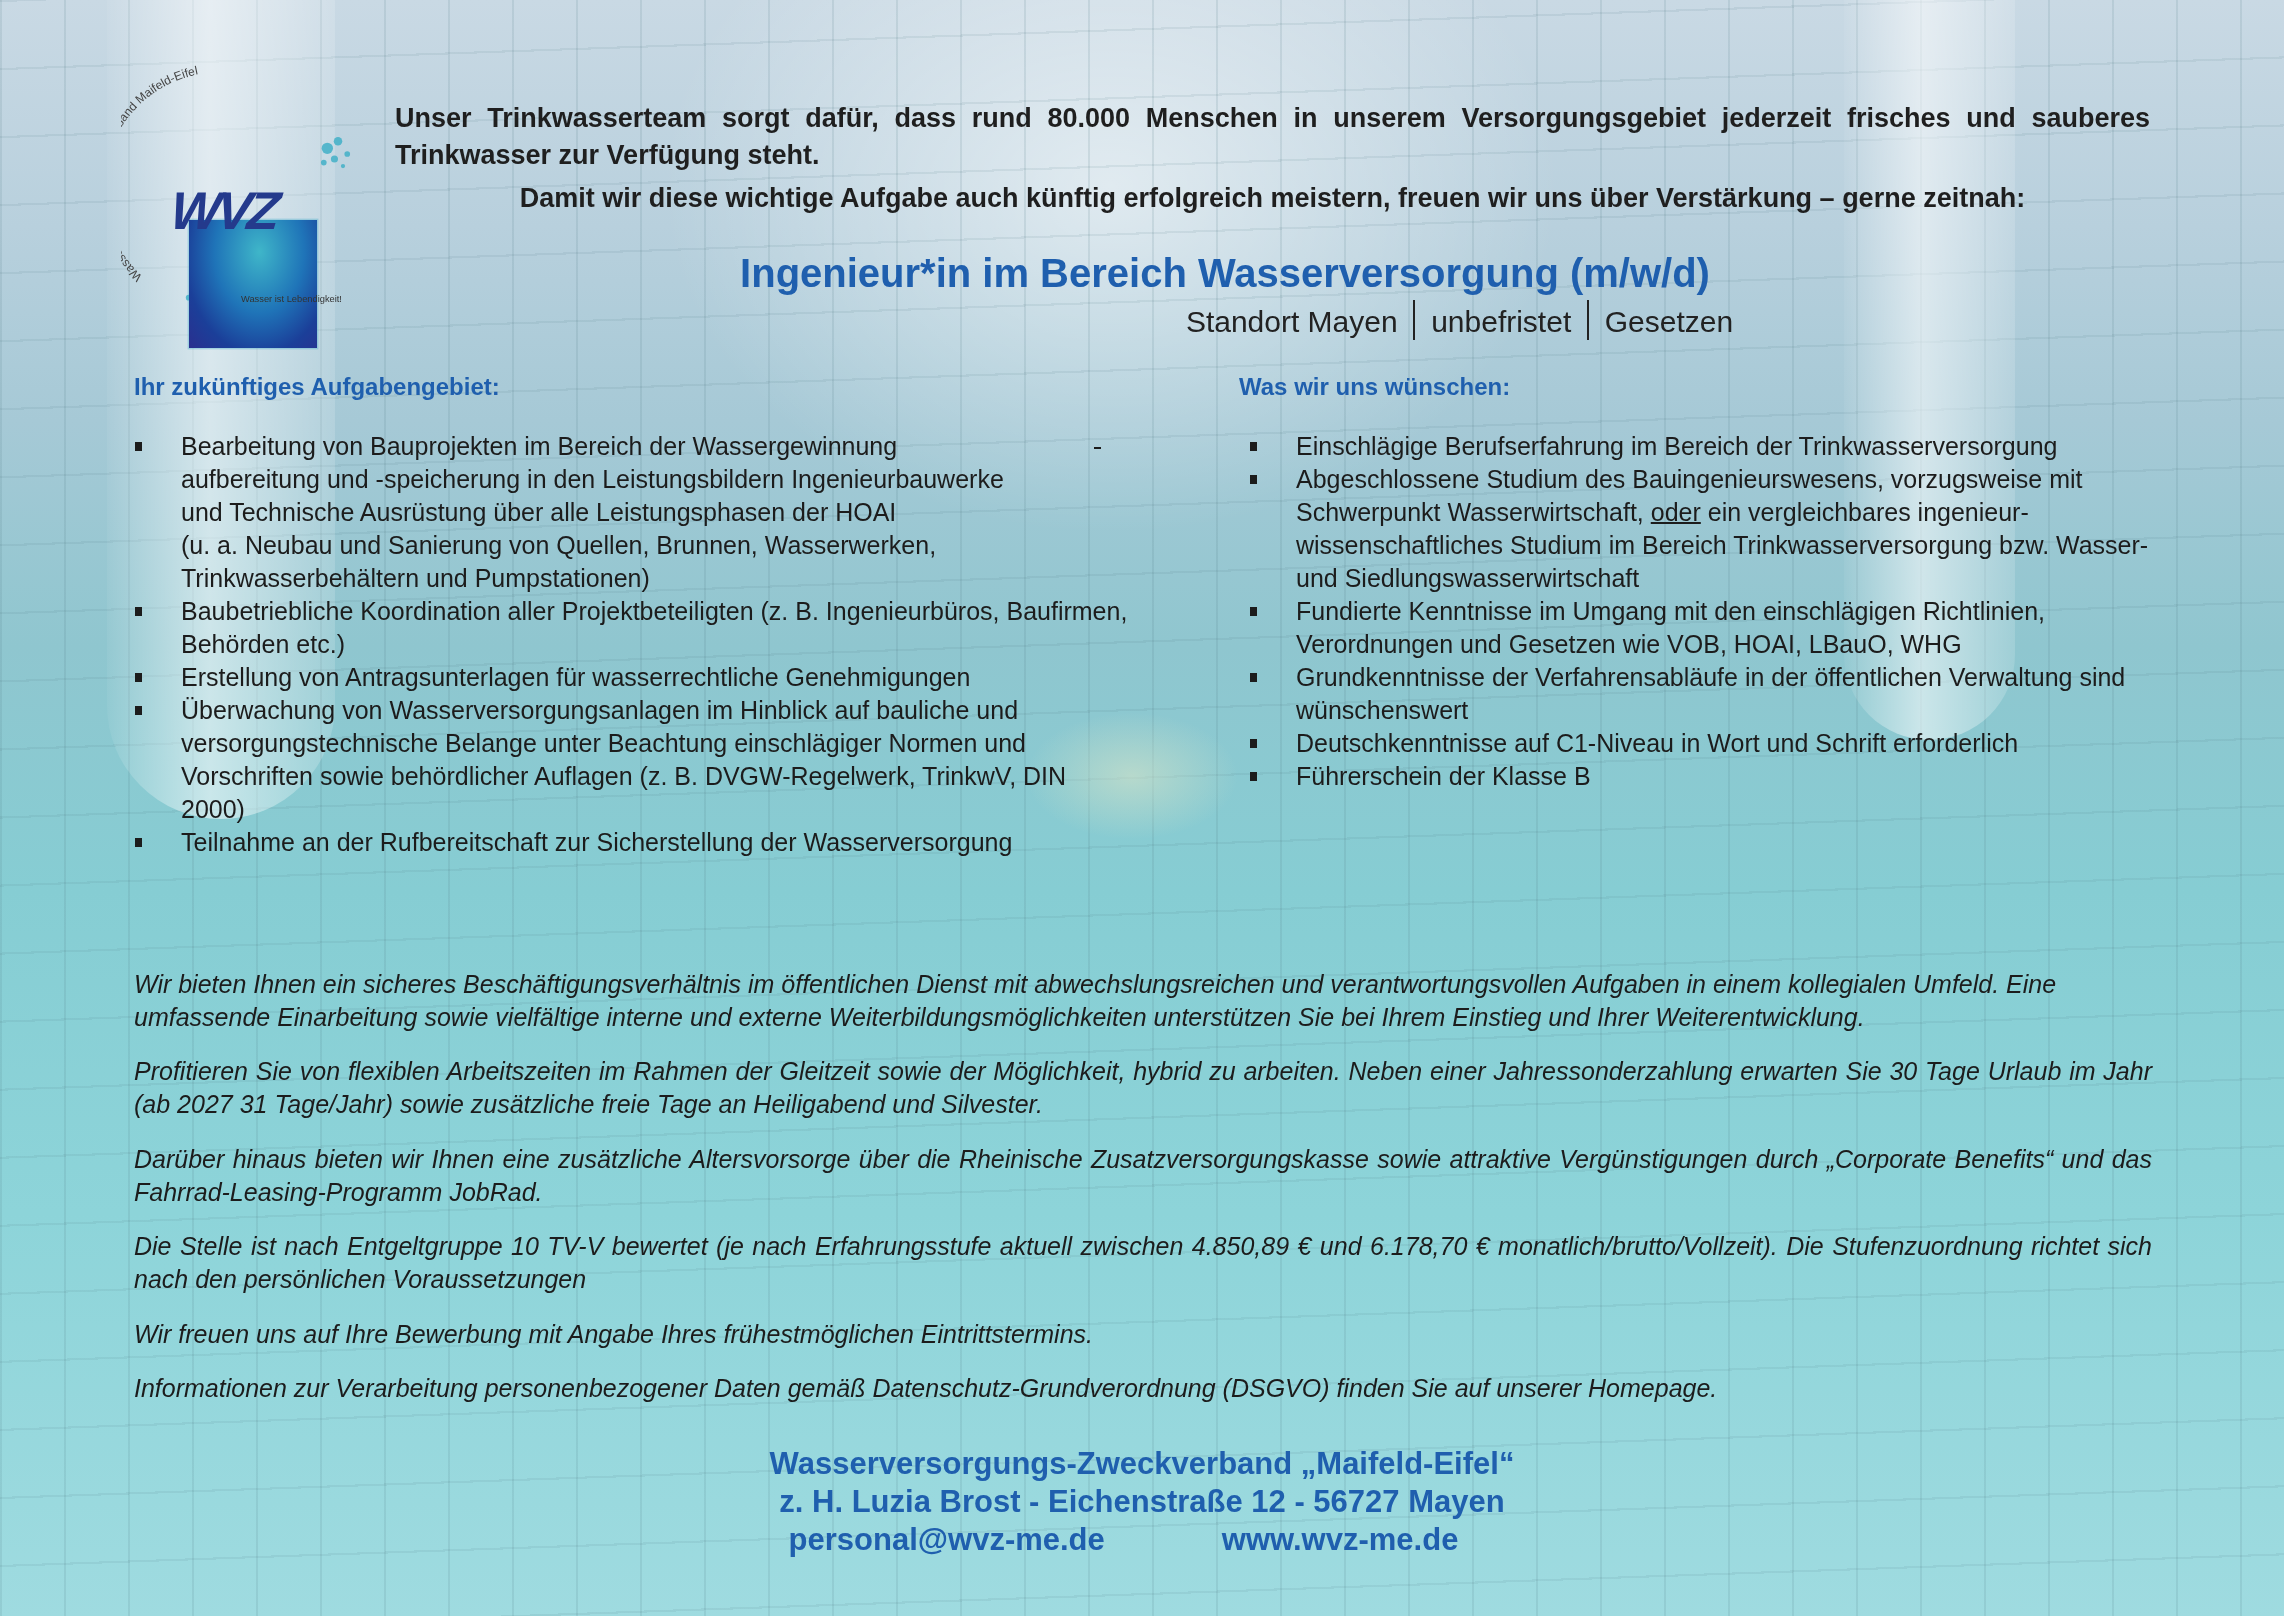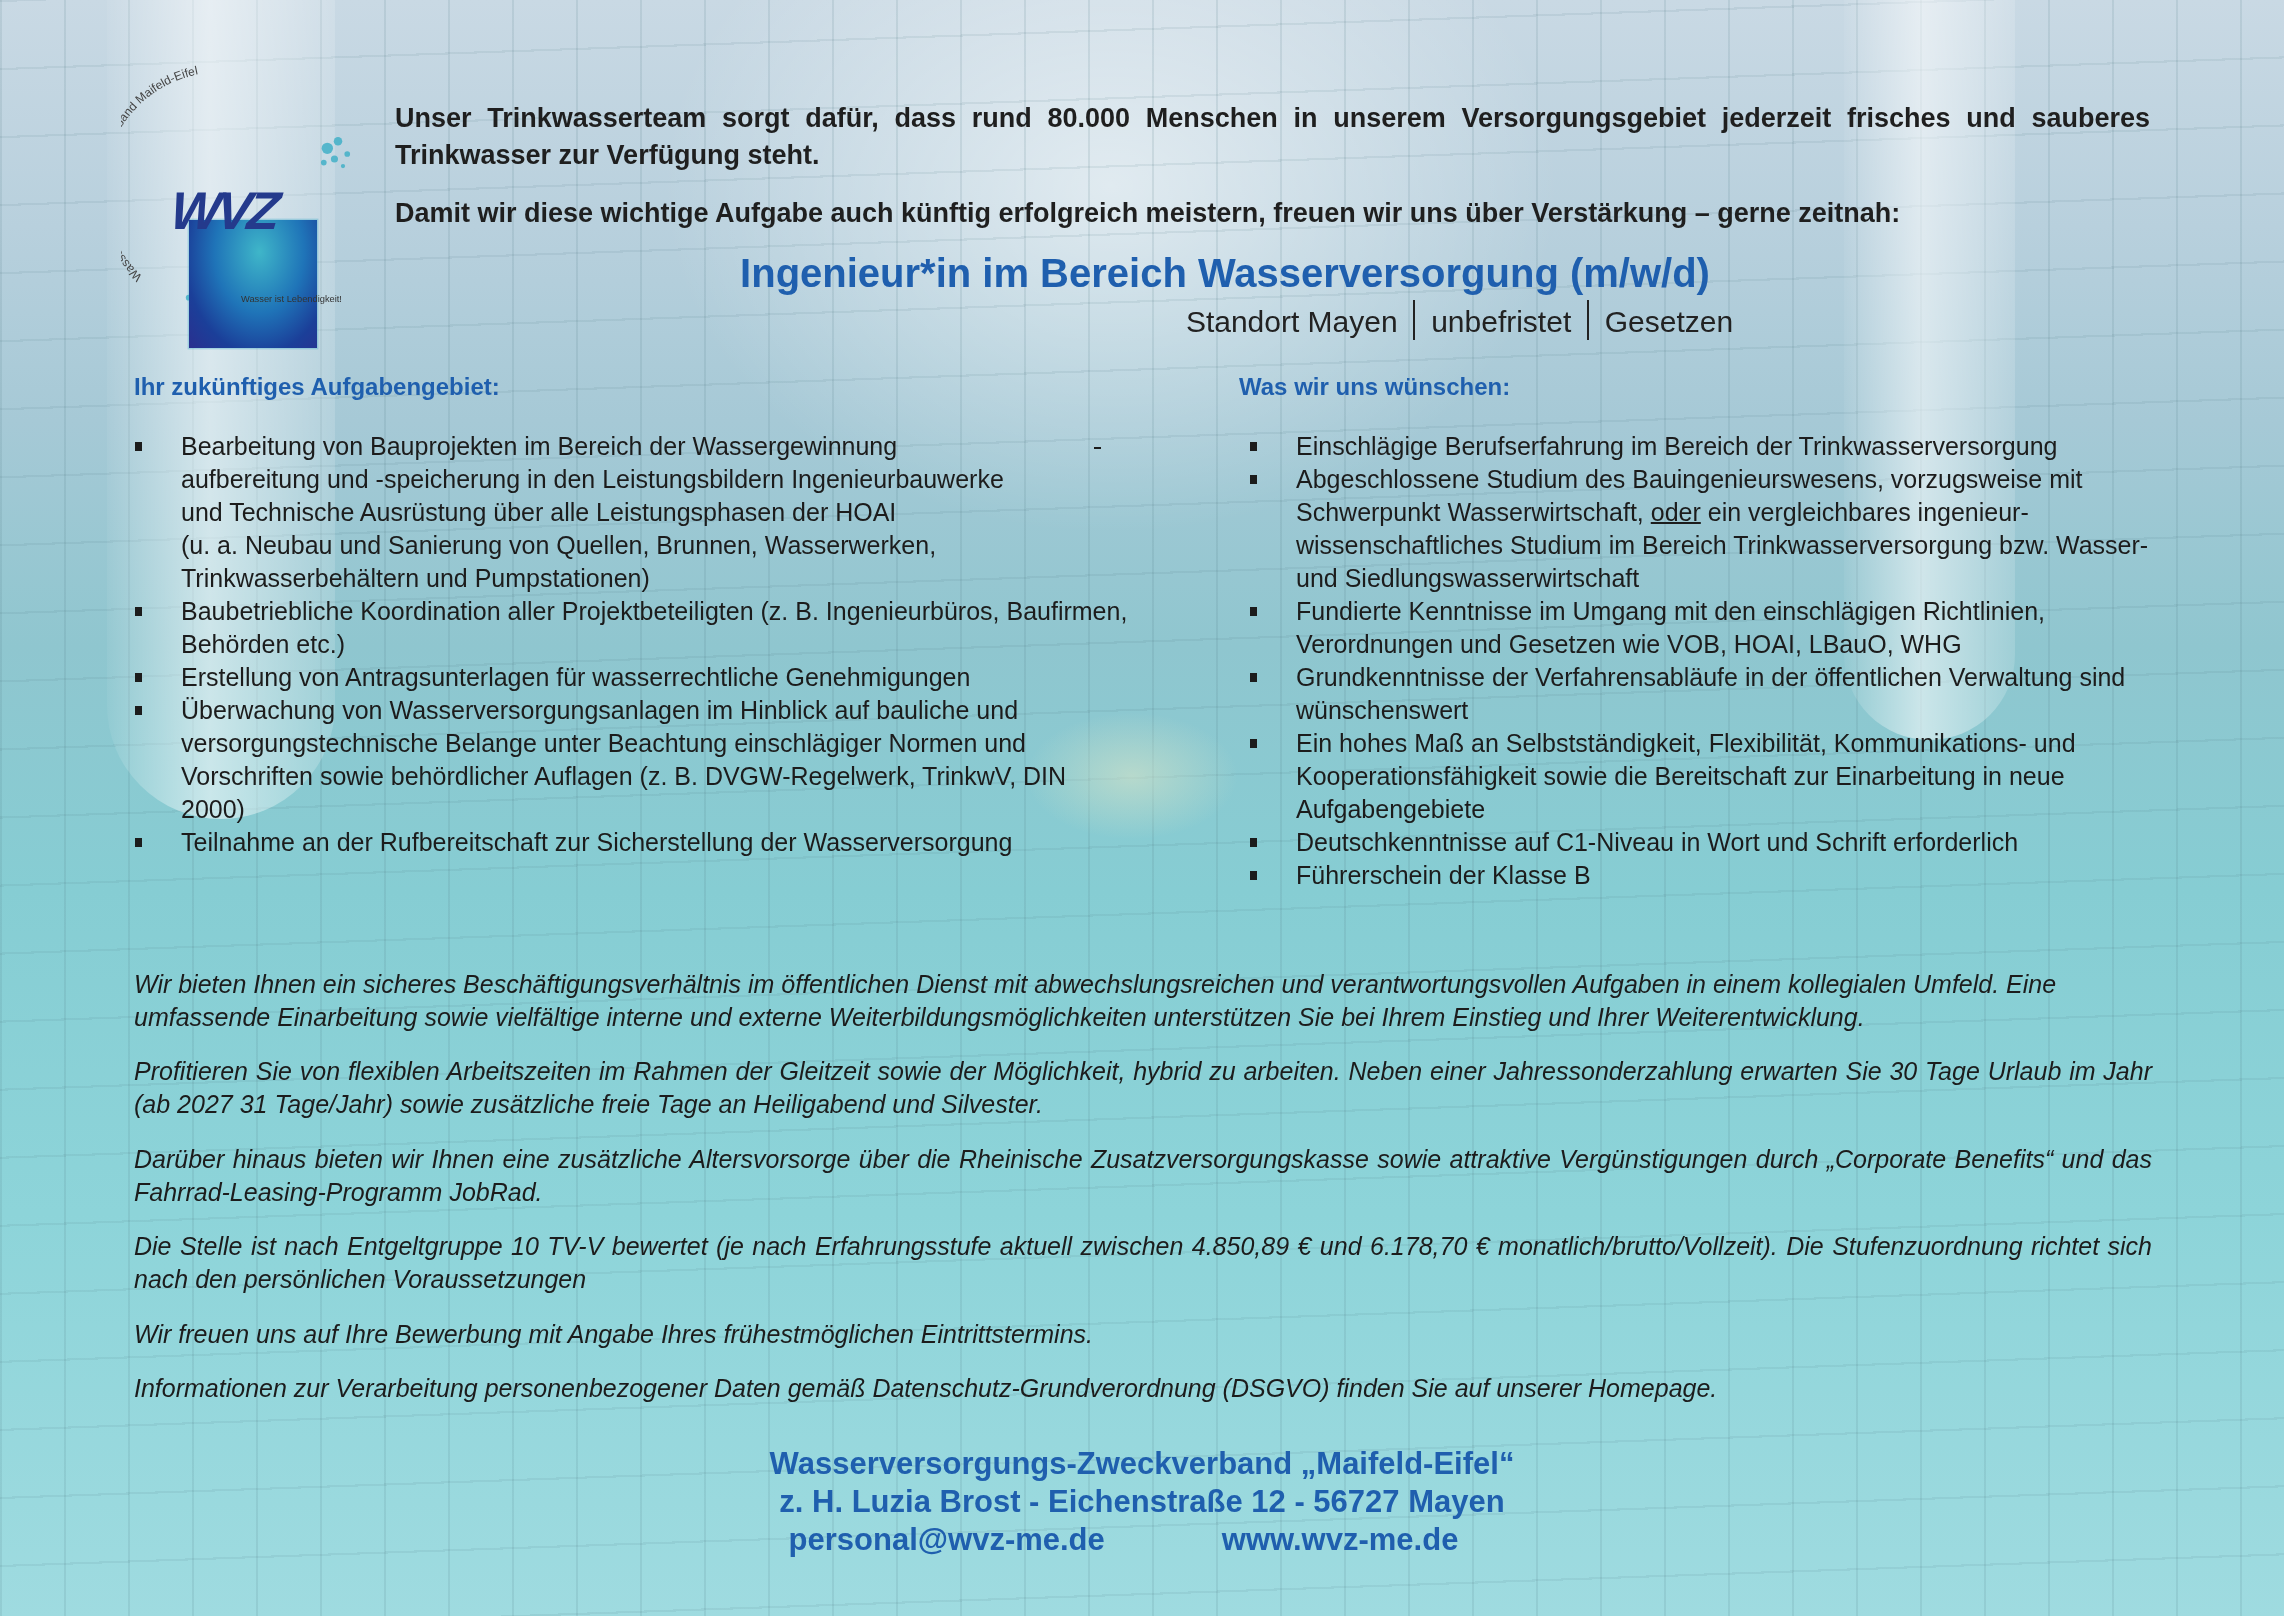--- a/index.html
+++ b/index.html
@@ -49,21 +49,21 @@
   }
   .logo-tagline {
     position: absolute; left: 120px; top: 231px; font-size: 9.3px; color: #333; white-space: nowrap;
   }
 
   .intro {
     position: absolute; left: 395px; top: 100px; width: 1755px;
     font-weight: 700; font-size: 27px; line-height: 37px; color: #1f1f1f; text-align: justify;
   }
   .intro p { margin: 0; }
-  .intro p + p { margin-top: 21px; text-align: left; }
+  .intro p + p { margin-top: 6px; text-align: center; }
 
   .job-title {
     position: absolute; left: 0; width: 2284px; top: 251px; text-align: center;
     font-size: 40px; font-weight: 700; color: #1f5fae; margin-left: 342px; width: 1766px; left: 0;
   }
   .job-meta {
     position: absolute; top: 300px; left: 0; width: 2919px; text-align: center; font-size: 30px; color: #222;
   }
   .job-meta .sep { display: inline-block; width: 2.1px; height: 40px; background: #222; vertical-align: -8.5px; margin: 0 15.7px; }
 
@@ -160,21 +160,20 @@
   </div>
   <div class="stray-dash"></div>
 
   <div class="col right">
     <h2>Was wir uns wünschen:</h2>
     <ul>
       <li>Einschlägige Berufserfahrung im Bereich der Trinkwasserversorgung</li>
       <li><span>Abgeschlossene Studium des Bauingenieurswesens, vorzugsweise mit Schwerpunkt Wasserwirtschaft, </span><span class="u">oder</span><span> ein vergleichbares ingenieur-wissenschaftliches Studium im Bereich Trinkwasserversorgung bzw. Wasser- und Siedlungswasserwirtschaft</span></li>
       <li>Fundierte Kenntnisse im Umgang mit den einschlägigen Richtlinien, Verordnungen und Gesetzen wie VOB, HOAI, LBauO, WHG</li>
       <li>Grundkenntnisse der Verfahrensabläufe in der öffentlichen Verwaltung sind wünschenswert</li>
-      <li>Ein hohes Maß an Selbstständigkeit, Flexibilität, Kommunikations- und Kooperationsfähigkeit sowie die Bereitschaft zur Einarbeitung in neue Aufgabengebiete</li>
       <li>Deutschkenntnisse auf C1-Niveau in Wort und Schrift erforderlich</li>
       <li>Führerschein der Klasse B</li>
     </ul>
   </div>
 
   <div class="body">
     <p class="nojust">Wir bieten Ihnen ein sicheres Beschäftigungsverhältnis im öffentlichen Dienst mit abwechslungsreichen und verantwortungsvollen Aufgaben in einem kollegialen Umfeld. Eine umfassende Einarbeitung sowie vielfältige interne und externe Weiterbildungsmöglichkeiten unterstützen Sie bei Ihrem Einstieg und Ihrer Weiterentwicklung.</p>
     <p>Profitieren Sie von flexiblen Arbeitszeiten im Rahmen der Gleitzeit sowie der Möglichkeit, hybrid zu arbeiten. Neben einer Jahressonderzahlung erwarten Sie 30 Tage Urlaub im Jahr (ab 2027 31 Tage/Jahr) sowie zusätzliche freie Tage an Heiligabend und Silvester.</p>
     <p>Darüber hinaus bieten wir Ihnen eine zusätzliche Altersvorsorge über die Rheinische Zusatzversorgungskasse sowie attraktive Vergünstigungen durch „Corporate Benefits“ und das Fahrrad-Leasing-Programm JobRad.</p>
     <p>Die Stelle ist nach Entgeltgruppe 10 TV-V bewertet (je nach Erfahrungsstufe aktuell zwischen 4.850,89 € und 6.178,70 € monatlich/brutto/Vollzeit). Die Stufenzuordnung richtet sich nach den persönlichen Voraussetzungen</p>

